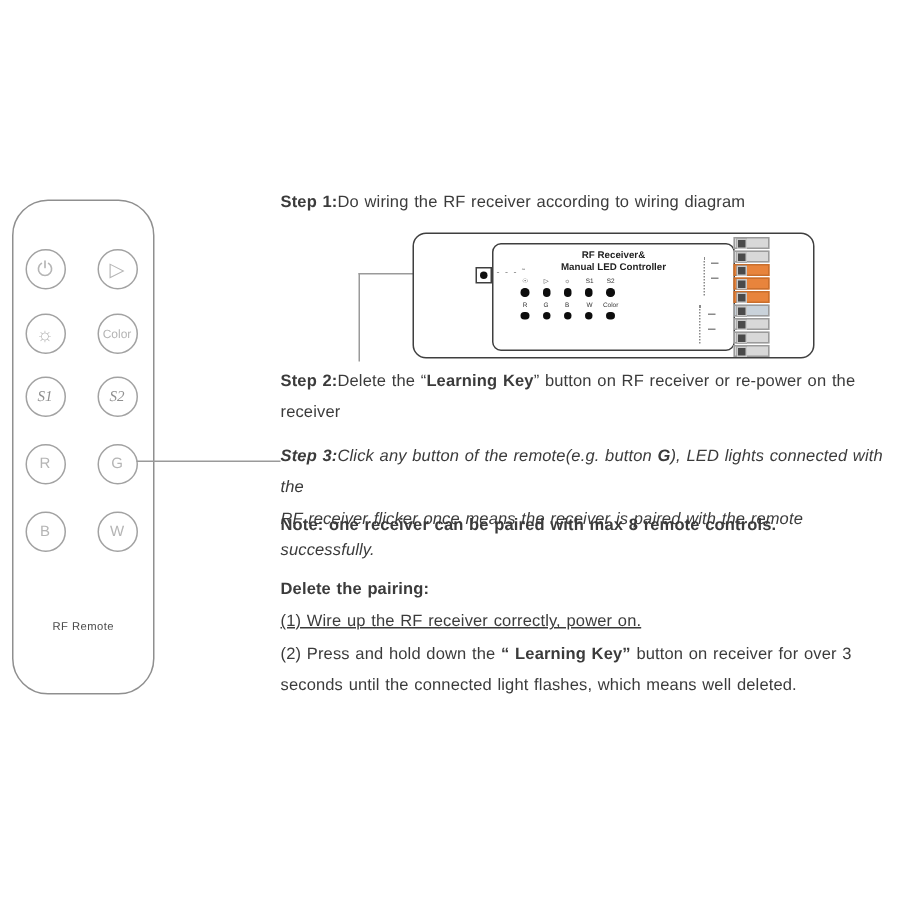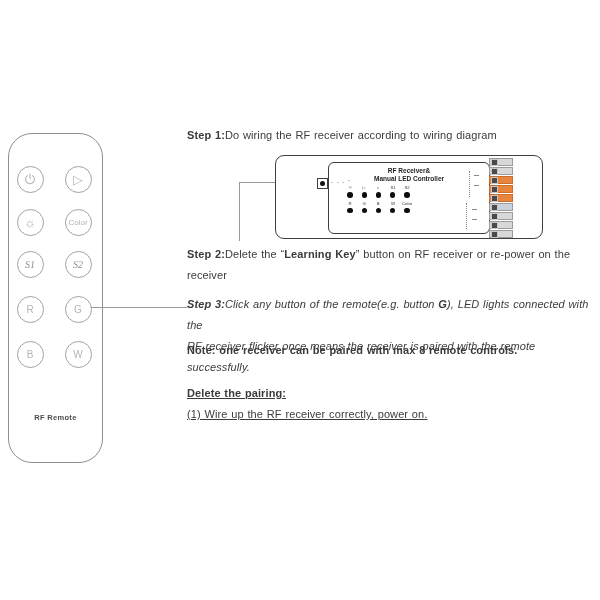--- a/index.html
+++ b/index.html
@@ -13,21 +13,21 @@
   
   .remote{position:absolute;left:8px;top:133px;width:95px;height:330px;
     border:1.5px solid var(--remote-line);border-radius:24px;background:#fff;}
   .rbtn{position:absolute;width:27px;height:27px;border:1.4px solid #a2a2a2;border-radius:50%;
     display:flex;align-items:center;justify-content:center;color:var(--btn-ink);
     font-size:10px;background:#fff;}
   .rbtn.glyph-lg{font-size:13px;}
   .rbtn.txt-sm{font-size:8px;}
   .rbtn.serif{font-family:"Liberation Serif",serif;font-style:italic;font-size:10px;color:#8f8f8f;}
   .remote-label{position:absolute;left:0;top:279px;width:100%;text-align:center;
-    font-size:7.5px;font-weight:bold;color:#4a4a4a;letter-spacing:0.3px;}
+    font-size:7.5px;font-weight:normal;color:#4a4a4a;letter-spacing:0.3px;}
 
   
   .hline{position:absolute;height:1px;background:var(--line);}
   .vline{position:absolute;width:1px;background:var(--line);}
 
   
   .receiver{position:absolute;left:275px;top:155px;width:268px;height:84px;
     border:1px solid #3f3f3f;border-radius:9px;background:#fff;}
   .rcv-body{position:absolute;left:52px;top:6px;width:162px;height:72px;
     border:1px solid #3f3f3f;border-radius:6px;background:#fff;}
@@ -207,18 +207,22 @@
     <span class="b">Step 2:</span><span>Delete the “</span><span class="b">Learning Key</span><span>” button on RF receiver or re-power on the receiver</span><br>
   </div>
 
   <div class="para" style="top:294px;font-style:italic;">
     <span class="b">Step 3:</span><span>Click any button of the remote(e.g. button </span><span class="b">G</span><span>), LED lights connected with the</span><br>
     <span>RF receiver flicker once means the receiver is paired with the remote successfully.</span>
   </div>
 
   <div class="para b" style="top:340px;">Note: one receiver can be paired with max 8 remote controls.</div>
 
-  <div class="para b" style="top:383px;text-decoration:underline;">Delete the pairing:</div>
+  <div class="para b" style="top:383px;">Delete the pairing:</div>
 
   <div class="para" style="top:404px;text-decoration:underline;">(1) Wire up the RF receiver correctly, power on.</div>
 
+  <div class="para" style="top:426px;">
+    <span>(2) Press and hold down the </span><span class="b">“ Learning Key”</span><span> button on receiver for over 3</span><br>
+    <span>seconds until the connected light flashes, which means well deleted.</span>
+  </div>
 
 </div>
 
 </body></html>

